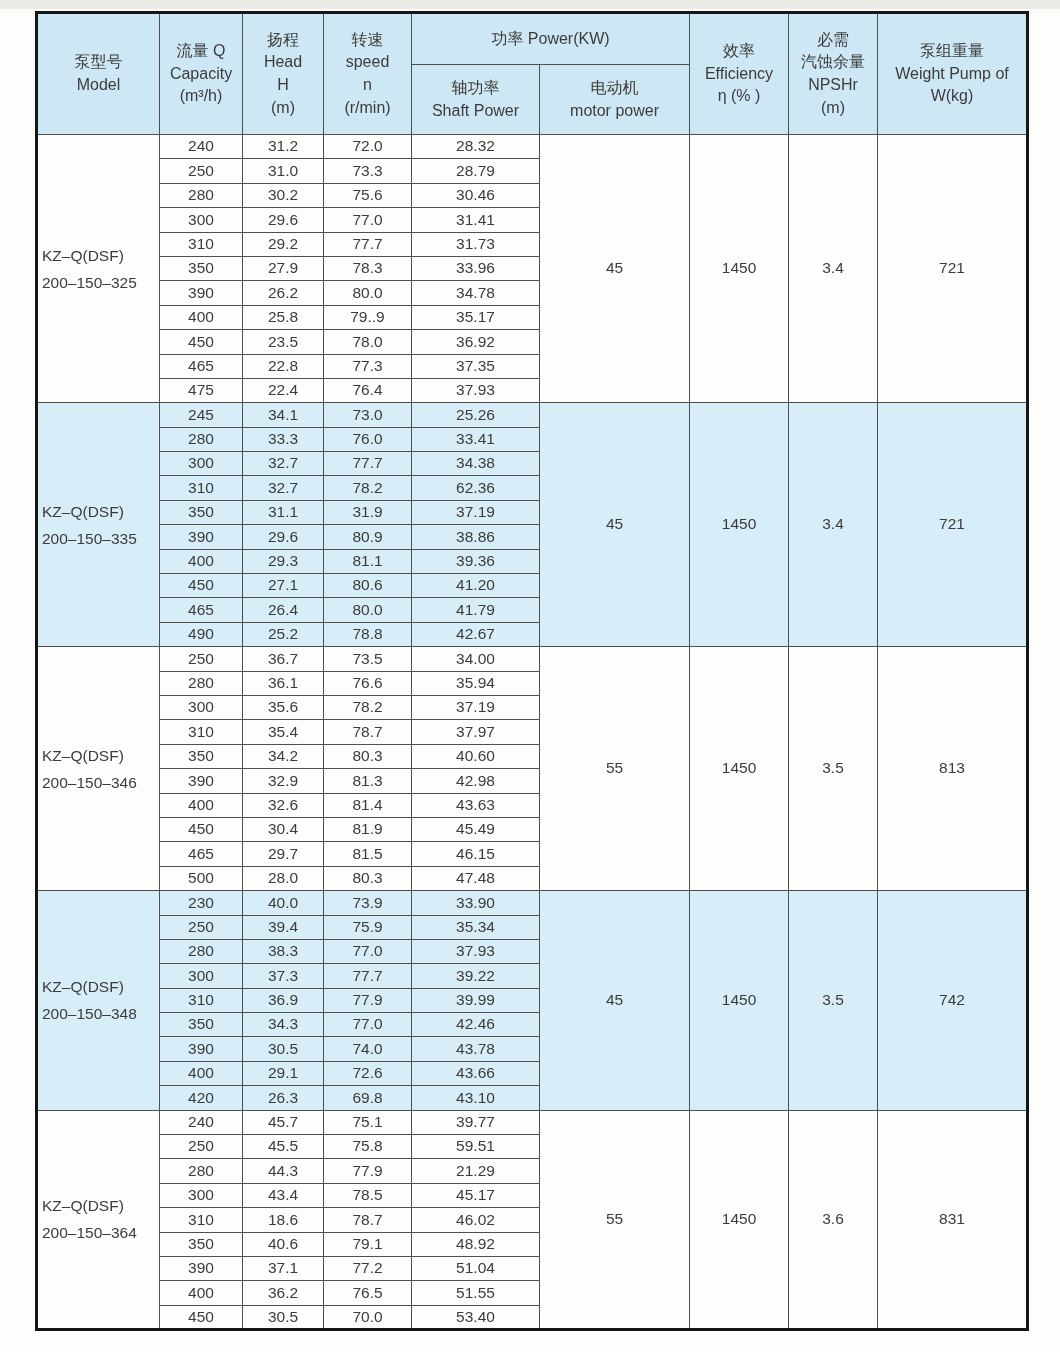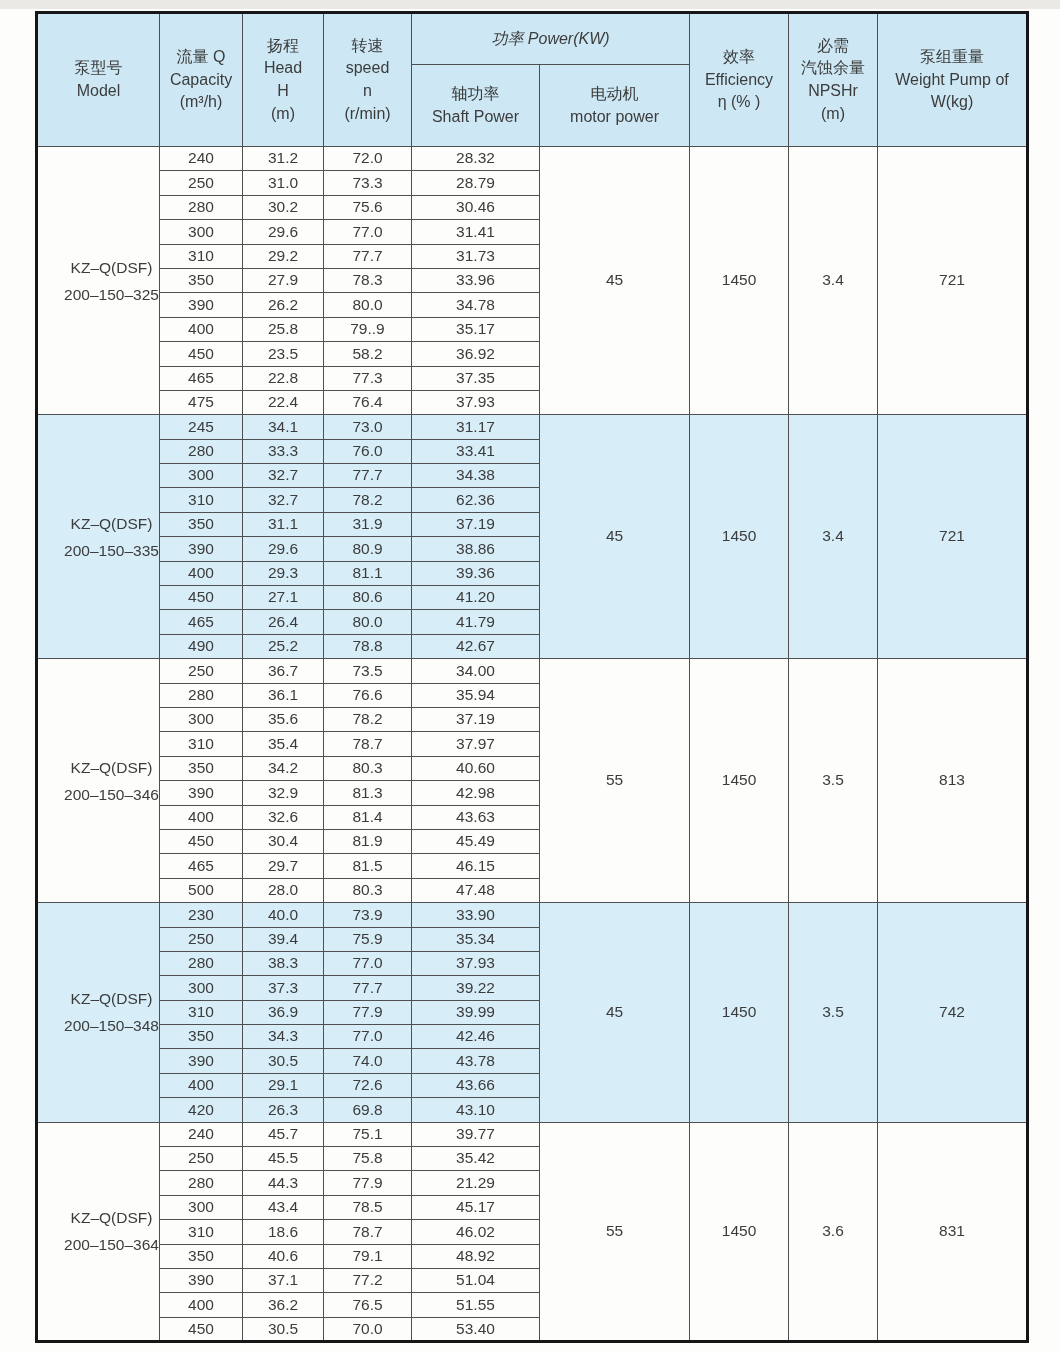--- a/index.html
+++ b/index.html
@@ -41,30 +41,30 @@
   th, td{
     border:1px solid var(--line);
     text-align:center; vertical-align:middle;
     padding:0; font-weight:normal;
   }
   thead th{
     background:var(--header-bg);
     white-space:pre-line;
     font-size:16px; line-height:1.42;
   }
-  thead tr.power-top-row th.power-top{ height:52px;font-style:italic; }
-  thead tr.power-sub-row th{ height:82px; }
+  thead tr.power-top-row th.power-top{ height:52px; }
+  thead tr.power-sub-row th{ height:70px; }
   tbody td{
     height:24.4px;
     font-size:15.5px;
     white-space:pre-line;
     line-height:1.2;
   }
   tbody td.model-cell{
-    text-align:center; padding-left:26px;
+    text-align:left; padding-left:4px;
     font-size:15.5px; line-height:1.75;
   }
   tbody tr.shaded td{ background:var(--shade-bg); }
 </style>
 </head>
 <body>
 
 <div class="page">
   <div class="top-strip"></div>
 
@@ -165,42 +165,42 @@
         </tr>
         <tr>
           <td>400</td>
           <td>25.8</td>
           <td>79..9</td>
           <td>35.17</td>
         </tr>
         <tr>
           <td>450</td>
           <td>23.5</td>
-          <td>58.2</td>
+          <td>78.0</td>
           <td>36.92</td>
         </tr>
         <tr>
           <td>465</td>
           <td>22.8</td>
           <td>77.3</td>
           <td>37.35</td>
         </tr>
         <tr>
           <td>475</td>
           <td>22.4</td>
           <td>76.4</td>
           <td>37.93</td>
         </tr>
         <tr class="shaded">
           <td rowspan="10" class="model-cell">KZ–Q(DSF)
 200–150–335</td>
           <td>245</td>
           <td>34.1</td>
           <td>73.0</td>
-          <td>31.17</td>
+          <td>25.26</td>
           <td rowspan="10">45</td>
           <td rowspan="10">1450</td>
           <td rowspan="10">3.4</td>
           <td rowspan="10">721</td>
         </tr>
         <tr class="shaded">
           <td>280</td>
           <td>33.3</td>
           <td>76.0</td>
           <td>33.41</td>
@@ -388,21 +388,21 @@
           <td>39.77</td>
           <td rowspan="9">55</td>
           <td rowspan="9">1450</td>
           <td rowspan="9">3.6</td>
           <td rowspan="9">831</td>
         </tr>
         <tr>
           <td>250</td>
           <td>45.5</td>
           <td>75.8</td>
-          <td>35.42</td>
+          <td>59.51</td>
         </tr>
         <tr>
           <td>280</td>
           <td>44.3</td>
           <td>77.9</td>
           <td>21.29</td>
         </tr>
         <tr>
           <td>300</td>
           <td>43.4</td>

